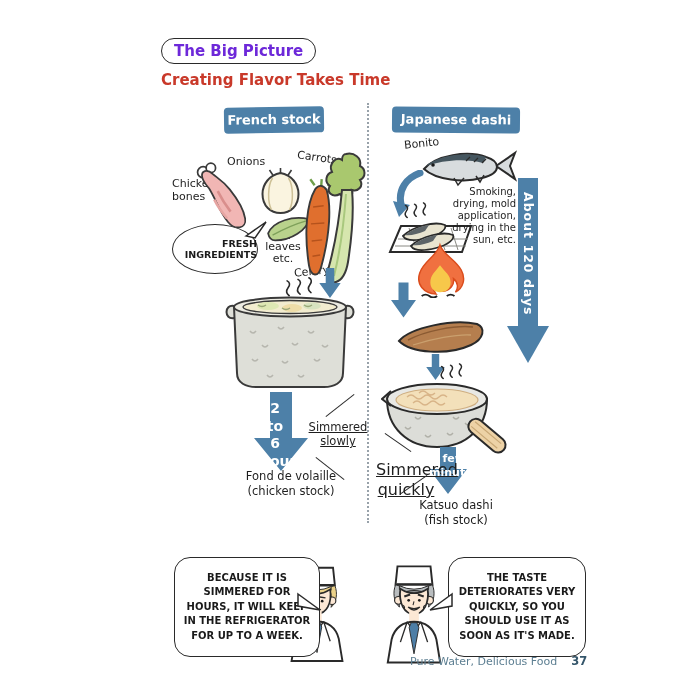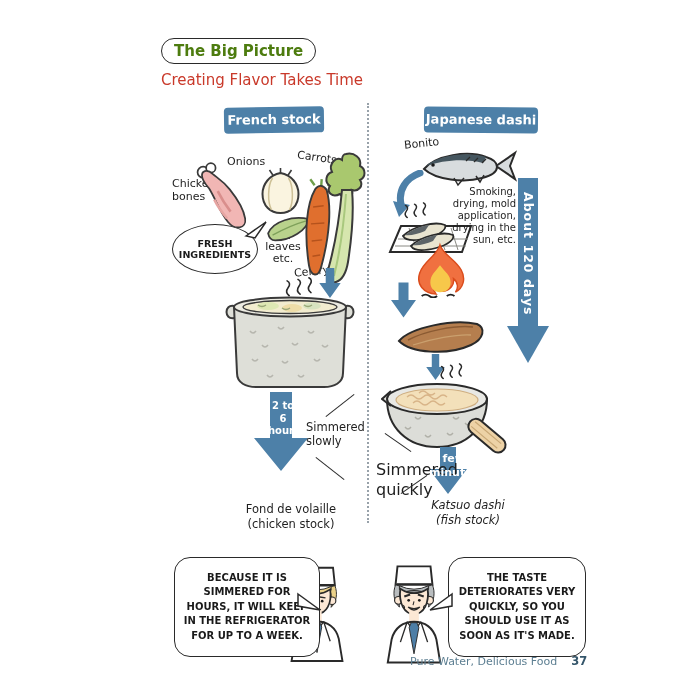--- a/index.html
+++ b/index.html
@@ -1,51 +1,51 @@
 <!DOCTYPE html>
 <html><head>
 <meta charset="utf-8">
 <style>
   html,body{margin:0;padding:0;background:#ffffff;}
   .page{position:relative;width:700px;height:700px;background:#fff;overflow:hidden;
         font-family:"DejaVu Sans", sans-serif;color:#222;}
   .abs{position:absolute;}
   .badge{border:1.6px solid #2a2a2a;border-radius:14px;padding:3px 12px;
-         font-size:15px;font-weight:bold;color:#4d7c0f;background:#fff;}
-  .subtitle{font-size:15px;font-weight:normal;color:#c9392a;}
+         font-size:15px;font-weight:bold;color:#6d28d9;background:#fff;}
+  .subtitle{font-size:15px;font-weight:bold;color:#c9392a;}
   .banner{background:#4d80a8;color:#fff;font-weight:bold;font-size:13px;
           text-align:center;line-height:26px;border-radius:4px;height:26px;}
   .divider{border-left:2px dotted #98a2aa;width:0;}
   .lbl{font-size:11px;color:#1e1e1e;line-height:1.15;}
   .note{font-size:10px;color:#1e1e1e;line-height:1.2;text-align:right;}
   .bubble{background:#fff;border:1.6px solid #2a2a2a;display:flex;align-items:center;
           justify-content:center;text-align:center;font-weight:bold;color:#1a1a1a;z-index:3;}
-  .bubble.small{font-size:9.5px;border-radius:50%;}
+  .bubble.small{font-size:9.5px;border-radius:50%;text-align:right;}
   .bubble.cloud{font-size:9.5px;border-radius:48% 52% 55% 45% / 42% 58% 46% 54%;line-height:1.25;}
   .bubble.quote{font-size:10px;border-radius:16px;line-height:1.45;padding:2px 8px;}
-  .simmer{font-size:11.5px;line-height:1.25;color:#1e1e1e;}
+  .simmer{font-size:11.5px;text-align:center;line-height:1.25;color:#1e1e1e;text-decoration:underline;}
   .result{font-size:11.5px;text-align:center;line-height:1.3;color:#1e1e1e;}
   .slash{height:0;border-top:1.7px solid #2a2a2a;}
   .arrowtext{color:#fff;font-weight:bold;text-align:center;z-index:2;line-height:1.25;}
   .vbanner-text{writing-mode:vertical-rl;color:#fff;font-weight:bold;font-size:12.5px;
                 letter-spacing:1px;display:flex;align-items:center;justify-content:center;z-index:2;}
   .footer{font-size:11px;color:#5d7f92;}
   .footer b{color:#35566b;margin-left:14px;font-size:11.5px;}
   svg{display:block;}
 </style>
 </head>
 <body>
 
 <div class="page">
 
   <div class="abs badge" style="left:161px;top:38px;">The Big Picture</div>
   <div class="abs subtitle" style="left:161px;top:71px;">Creating Flavor Takes Time</div>
 
   <div class="abs banner" style="left:224px;top:107px;width:100px;transform:rotate(-0.8deg);">French stock</div>
-  <div class="abs banner" style="left:392px;top:107px;width:114px;transform:rotate(0.5deg);margin-left:32px;">Japanese dashi</div>
+  <div class="abs banner" style="left:392px;top:107px;width:128px;transform:rotate(0.5deg);">Japanese dashi</div>
 
   <div class="abs divider" style="left:367px;top:103px;height:420px;"></div>
 
   <div class="abs lbl" style="left:172px;top:178px;width:50px;">Chicken bones</div>
   <div class="abs lbl" style="left:227px;top:156px;">Onions</div>
   <div class="abs lbl" style="left:297px;top:152px;transform:rotate(8deg);">Carrots</div>
   <div class="abs lbl" style="left:262px;top:228px;width:42px;text-align:center;">Bay leaves etc.</div>
   <div class="abs lbl" style="left:294px;top:266px;transform:rotate(-6deg);">Celery</div>
 
   <svg class="abs" style="left:192px;top:158px;" width="60" height="85" viewBox="0 0 70 90">
@@ -101,27 +101,27 @@
     <ellipse cx="46" cy="13" rx="11" ry="4" fill="#dee8b4"></ellipse>
     <ellipse cx="70" cy="15" rx="10" ry="4" fill="#eedda8"></ellipse>
     <ellipse cx="90" cy="13" rx="9" ry="3.5" fill="#d7e3c0"></ellipse>
     <path d="M36 12 q4 3 8 0 M60 15 q4 3 8 0 M82 12 q4 3 8 0" stroke="#9aa878" stroke-width="1.3" fill="none"></path>
     <path d="M28 38 q3 4 6 0 M56 34 q3 4 6 0 M86 38 q3 4 6 0 M40 52 q3 4 6 0 M70 50 q3 4 6 0 M100 52 q3 4 6 0 M30 66 q3 4 6 0 M60 68 q3 4 6 0 M92 66 q3 4 6 0 M45 82 q3 4 6 0 M76 82 q3 4 6 0" stroke="#b6b6ae" stroke-width="1.5" fill="none"></path>
   </svg>
 
   <svg class="abs" style="left:254px;top:392px;" width="54" height="80" viewBox="0 0 54 80">
     <polygon points="16,0 38,0 38,46 54,46 27,79 0,46 16,46" fill="#4d80a8"></polygon>
   </svg>
-  <div class="abs arrowtext" style="left:268px;top:400px;width:30px;font-size:10px;">2 to 6 hours</div>
+  <div class="abs arrowtext" style="left:260px;top:400px;width:30px;font-size:14px;">2 to 6 hours</div>
 
   <div class="abs slash" style="left:322px;top:405px;width:36px;transform:rotate(-38deg);"></div>
   <div class="abs simmer" style="left:306px;top:420px;width:64px;">Simmered slowly</div>
   <div class="abs slash" style="left:312px;top:468px;width:36px;transform:rotate(38deg);"></div>
 
-  <div class="abs result" style="left:238px;top:502px;width:106px;">Fond de volaille (chicken stock)</div>
+  <div class="abs result" style="left:238px;top:469px;width:106px;">Fond de volaille (chicken stock)</div>
 
 
   <div class="abs lbl" style="left:404px;top:138px;transform:rotate(-6deg);">Bonito</div>
 
   <svg class="abs" style="left:420px;top:144px;" width="98" height="48" viewBox="0 0 98 48">
     <polygon points="76,22 95,9 90,22 95,35" fill="#d8dcde" stroke="#2a2a2a" stroke-width="2"></polygon>
     <path d="M4 25 C16 11 48 6 66 13 C73 15 77 19 77 23 C77 28 70 32 62 34 C44 39 16 36 4 25 Z" fill="#d8dcde" stroke="#2a2a2a" stroke-width="2"></path>
     <path d="M6 22 C18 11 48 7 66 13 L63 19 C46 14 22 16 6 22 Z" fill="#45565f"></path>
     <path d="M46 17 L50 13 M54 18 L58 14 M62 19 L66 15" stroke="#2a2a2a" stroke-width="1.2"></path>
     <circle cx="13" cy="21" r="1.8" fill="#1a1a1a"></circle>
@@ -193,21 +193,21 @@
 
   <svg class="abs" style="left:429px;top:447px;" width="38" height="47" viewBox="0 0 38 47">
     <polygon points="11,0 27,0 27,22 38,22 19,47 0,22 11,22" fill="#4d80a8"></polygon>
   </svg>
   <div class="abs arrowtext" style="left:429px;top:452px;width:38px;font-size:11px;">a few minutes</div>
 
   <div class="abs slash" style="left:382px;top:442px;width:32px;transform:rotate(35deg);"></div>
   <div class="abs simmer" style="left:376px;top:460px;width:60px;font-size:16px;">Simmered quickly</div>
   <div class="abs slash" style="left:398px;top:484px;width:32px;transform:rotate(-35deg);"></div>
 
-  <div class="abs result" style="left:420px;top:498px;width:96px;font-style:italic;">Katsuo dashi (fish stock)</div>
+  <div class="abs result" style="left:408px;top:498px;width:96px;">Katsuo dashi (fish stock)</div>
 
   <div class="abs bubble quote" style="left:174px;top:557px;width:128px;height:94px;">BECAUSE IT IS SIMMERED FOR HOURS, IT WILL KEEP IN THE REFRIGERATOR FOR UP TO A WEEK.</div>
   <svg class="abs" style="left:296px;top:592px;z-index:4;" width="26" height="22" viewBox="0 0 26 22">
     <path d="M2 2 L24 18 L2 14 Z" fill="#fff" stroke="#2a2a2a" stroke-width="1.5"></path>
   </svg>
 
   <svg class="abs" style="left:284px;top:560px;" width="66" height="105" viewBox="0 0 70 105">
     <polygon points="18,5 52,5 54,24 16,24" fill="#fff" stroke="#2a2a2a" stroke-width="2"></polygon>
     <path d="M17 23 L53 23" stroke="#2a2a2a" stroke-width="1.2"></path>
     <path d="M16 24 C13 32 14 41 20 47 C19 38 20 30 23 26 Z" fill="#ead189" stroke="#2a2a2a" stroke-width="1"></path>

